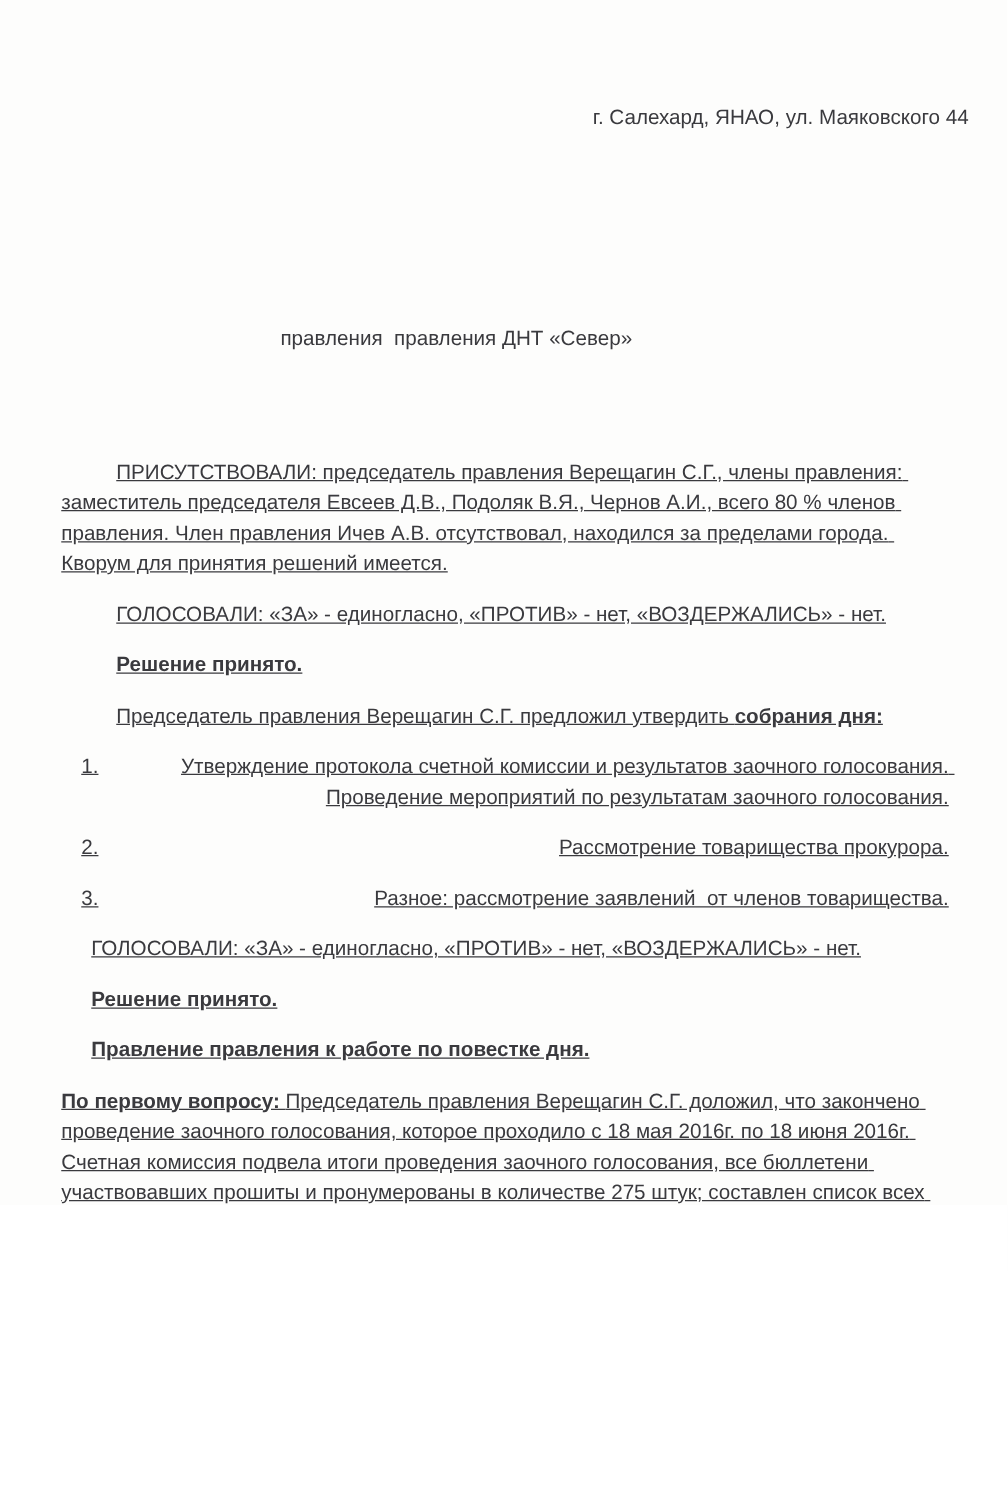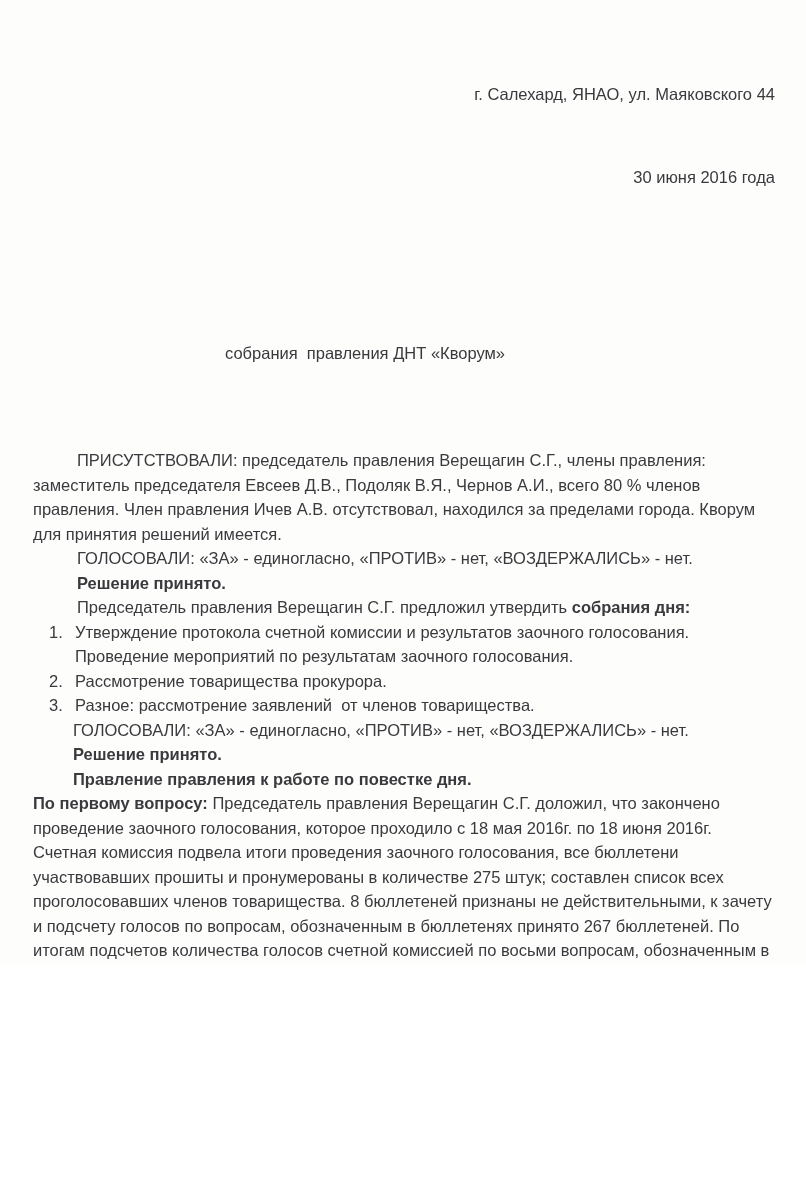--- a/index.html
+++ b/index.html
@@ -32,45 +32,45 @@
     padding-right: 78px;
     line-height: 27px;
     white-space: pre-wrap;
   }
   .title .tline { display: block; }
   .doc-body {
     margin-top: 27px;
   }
   .block {
     white-space: pre-wrap;
-    margin: 0;
+    margin: 16px;
+    text-decoration: underline;
   }
   .indent { text-indent: 44px; }
   .flush  { text-indent: 0; }
   .sub    { margin-left: 40px; }
   .li {
     display: flex;
     padding-left: 16px;
   }
   .li .num { flex: 0 0 26px; }
-  .li .txt { flex: 1 1 auto; }
+  .li .txt { flex: 1 1 auto; text-align: right; }
   .b { font-weight: bold; text-align: right; }
 </style>
 </head>
 <body>
 
 <div class="page" style="color: rgb(58, 58, 62); background: rgb(253, 253, 252);">
 
   <div class="header">
     <span class="hline">г. Салехард, ЯНАО, ул. Маяковского 44</span>
-    <span class="hline">30 июня 2016 года</span>
   </div>
 
   <div class="title">
-    <span class="tline">собрания  правления ДНТ «Кворум»</span>
+    <span class="tline">правления  правления ДНТ «Север»</span>
   </div>
 
   <div class="doc-body">
       <div class="block indent"><span>ПРИСУТСТВОВАЛИ: председатель правления Верещагин С.Г., члены правления: заместитель председателя Евсеев Д.В., Подоляк В.Я., Чернов А.И., всего 80 % членов правления. Член правления Ичев А.В. отсутствовал, находился за пределами города. Кворум для принятия решений имеется.</span></div>
       <div class="block indent"><span>ГОЛОСОВАЛИ: «ЗА» - единогласно, «ПРОТИВ» - нет, «ВОЗДЕРЖАЛИСЬ» - нет.</span></div>
       <div class="block indent"><span class="b">Решение принято.</span></div>
       <div class="block indent"><span>Председатель правления Верещагин С.Г. предложил утвердить </span><span class="b">собрания дня:</span></div>
       <div class="block li"><span class="num">1.</span><span class="txt"><span>Утверждение протокола счетной комиссии и результатов заочного голосования. Проведение мероприятий по результатам заочного голосования.</span></span></div>
       <div class="block li"><span class="num">2.</span><span class="txt"><span>Рассмотрение товарищества прокурора.</span></span></div>
       <div class="block li"><span class="num">3.</span><span class="txt"><span>Разное: рассмотрение заявлений  от членов товарищества.</span></span></div>

